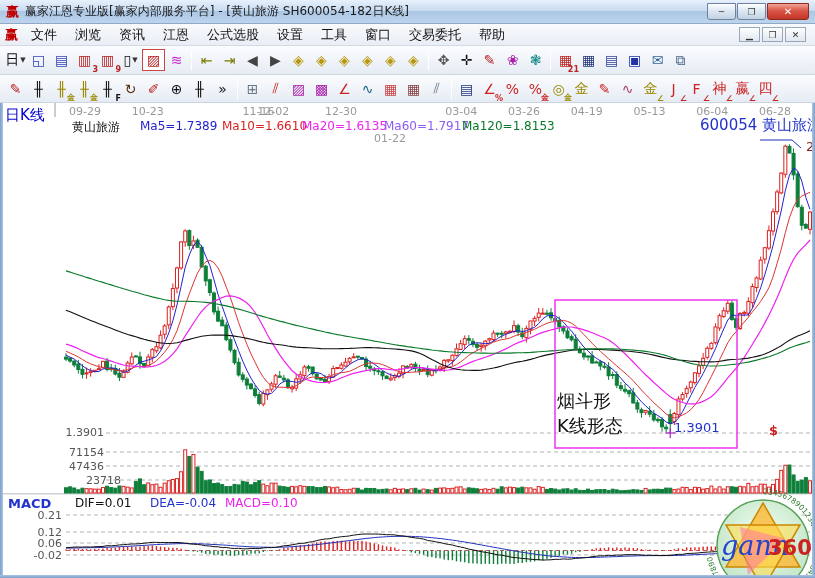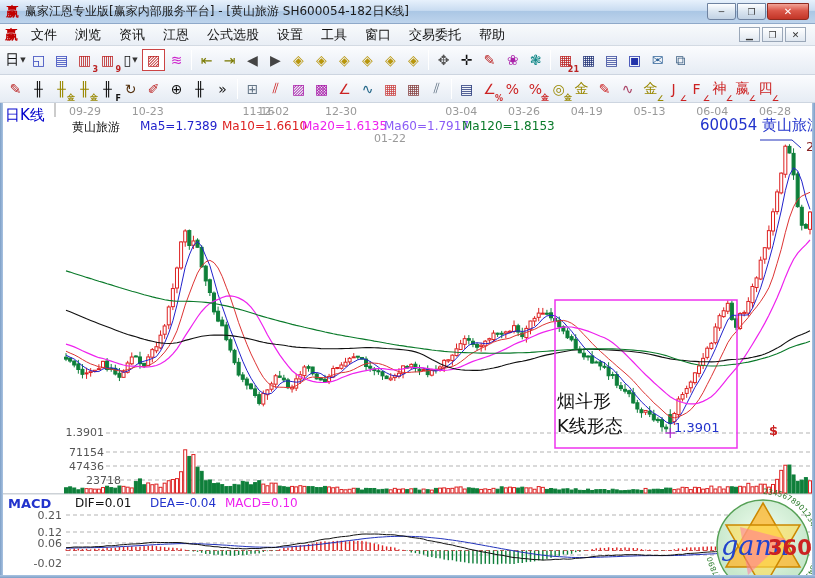--- a/index.html
+++ b/index.html
@@ -975,21 +975,21 @@
   <div class="lbl high-partial">2</div>
 
   <div class="lbl macd-hdr macd-name">MACD</div>
   <div class="lbl macd-hdr macd-dif">DIF=0.01</div>
   <div class="lbl macd-hdr macd-dea">DEA=-0.04</div>
   <div class="lbl macd-hdr macd-macd">MACD=0.10</div>
   <div id="macd-axis">
       <div class="lbl axis-lbl" style="left: 18px; top: 406px;">0.21</div>
       <div class="lbl axis-lbl" style="left: 18px; top: 423px;">0.12</div>
       <div class="lbl axis-lbl" style="left: 18px; top: 434px;">0.06</div>
-      <div class="lbl axis-lbl" style="left: 18px; top: 446px; margin-top: 8px;">-0.02</div>
+      <div class="lbl axis-lbl" style="left: 18px; top: 446px;">-0.02</div>
     </div>
 
   <svg id="logo" width="118" height="118" viewBox="0 0 118 118">
     <defs>
       <path id="ring" d="M 59,7 a 52,52 0 1 1 -0.01,0"></path>
       <radialGradient id="lg" cx="50%" cy="40%">
         <stop offset="0%" stop-color="#f2fff2"></stop>
           <stop offset="100%" stop-color="#c8e8cc"></stop>
       </radialGradient>
     </defs>

